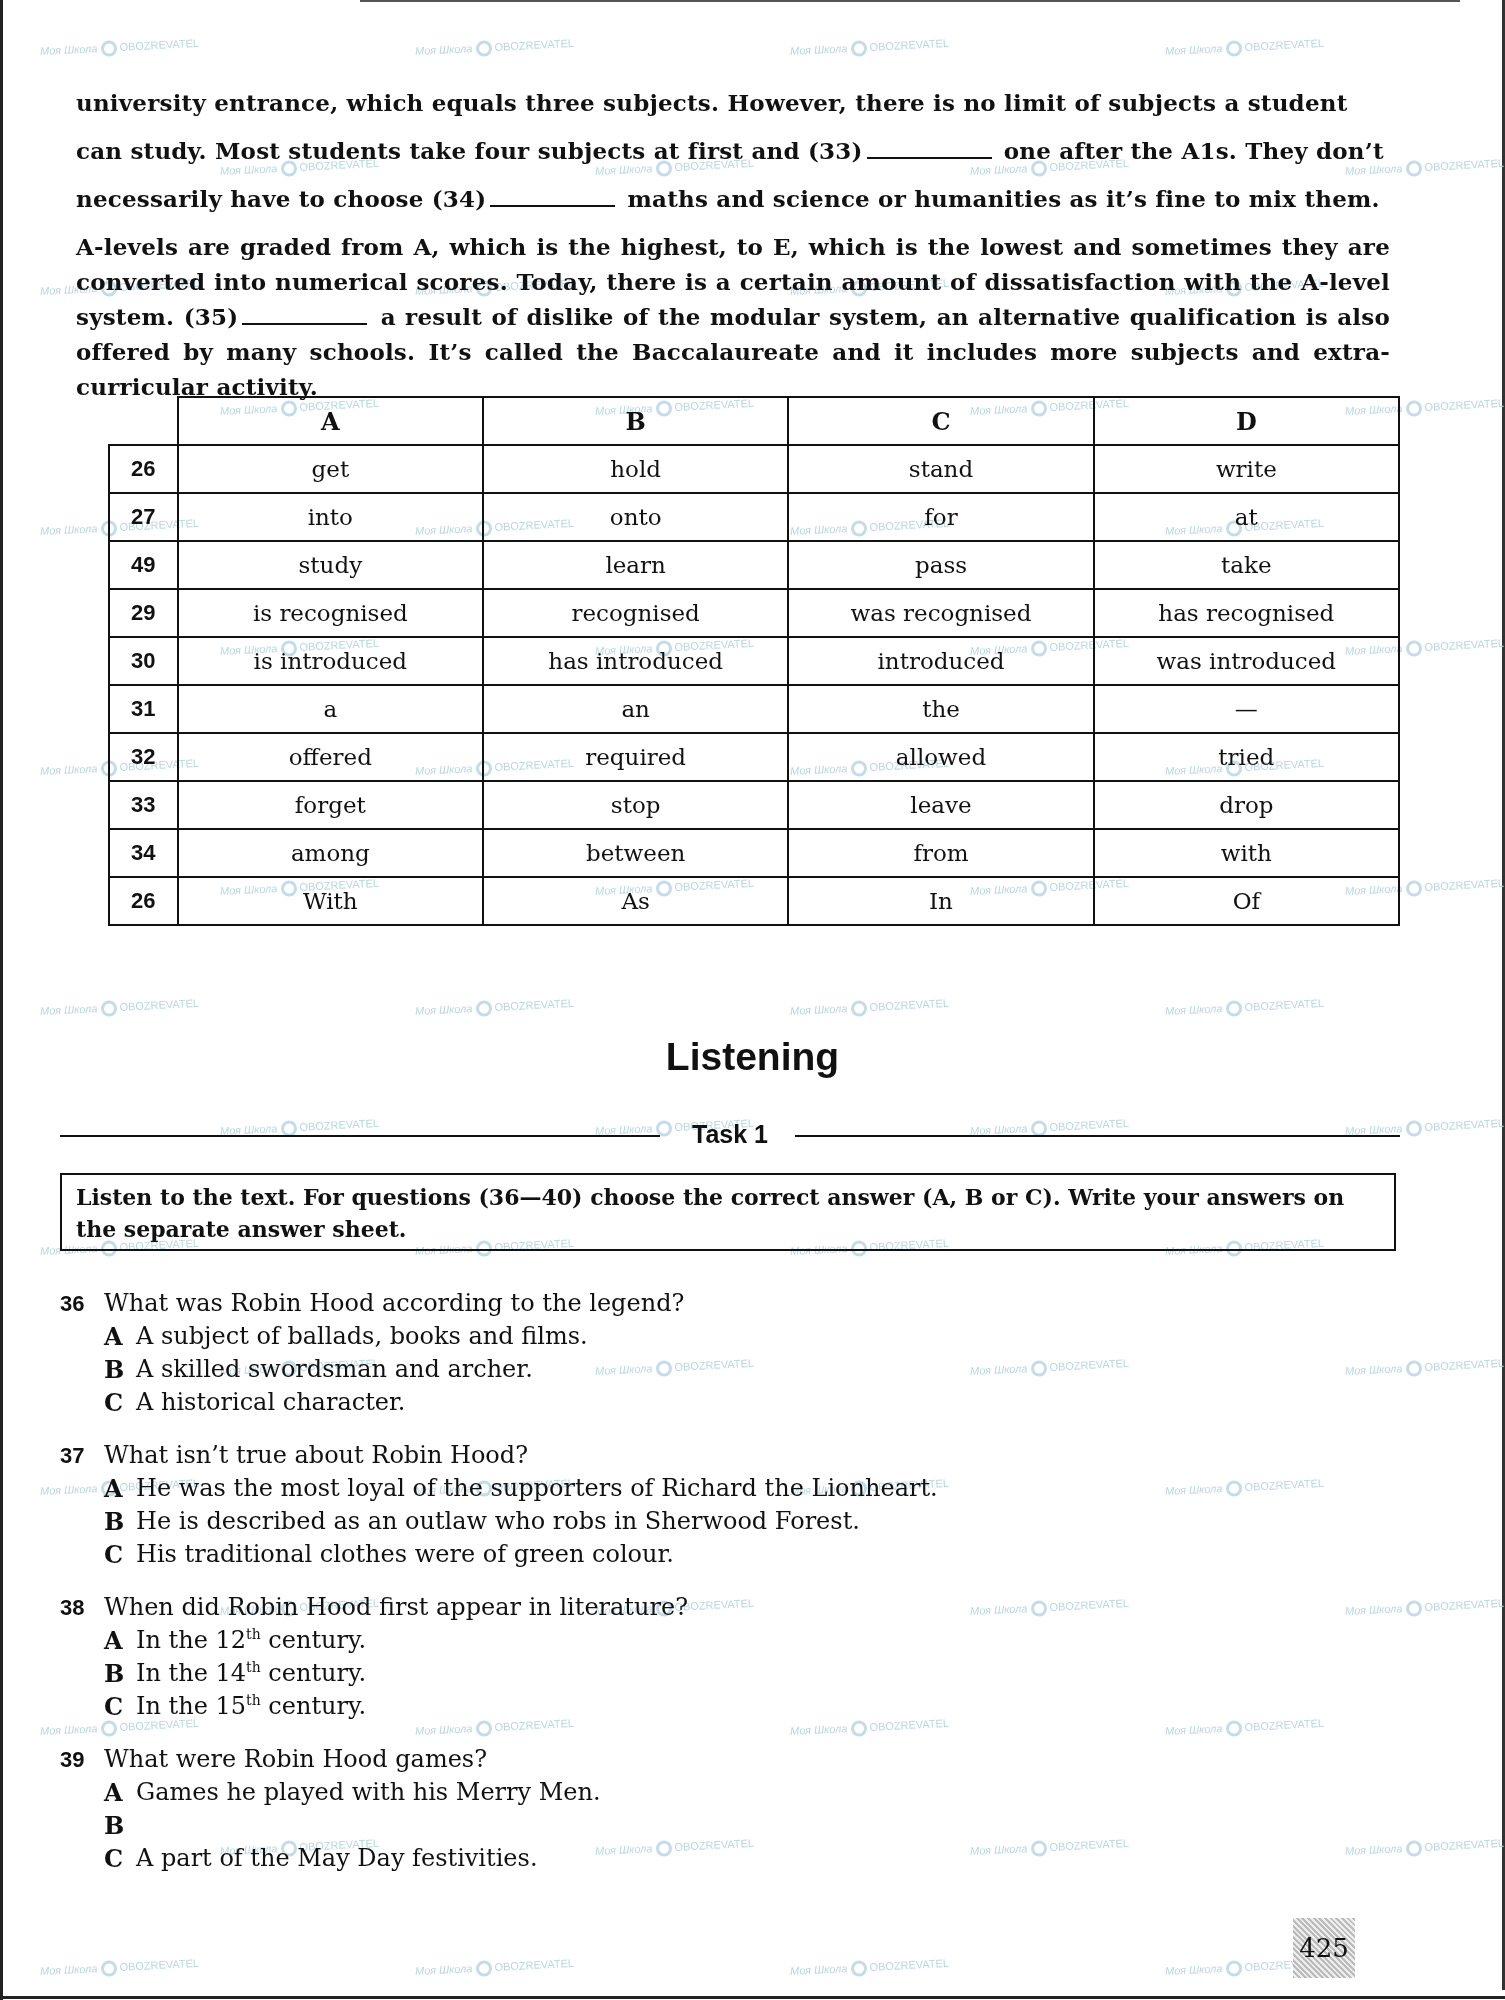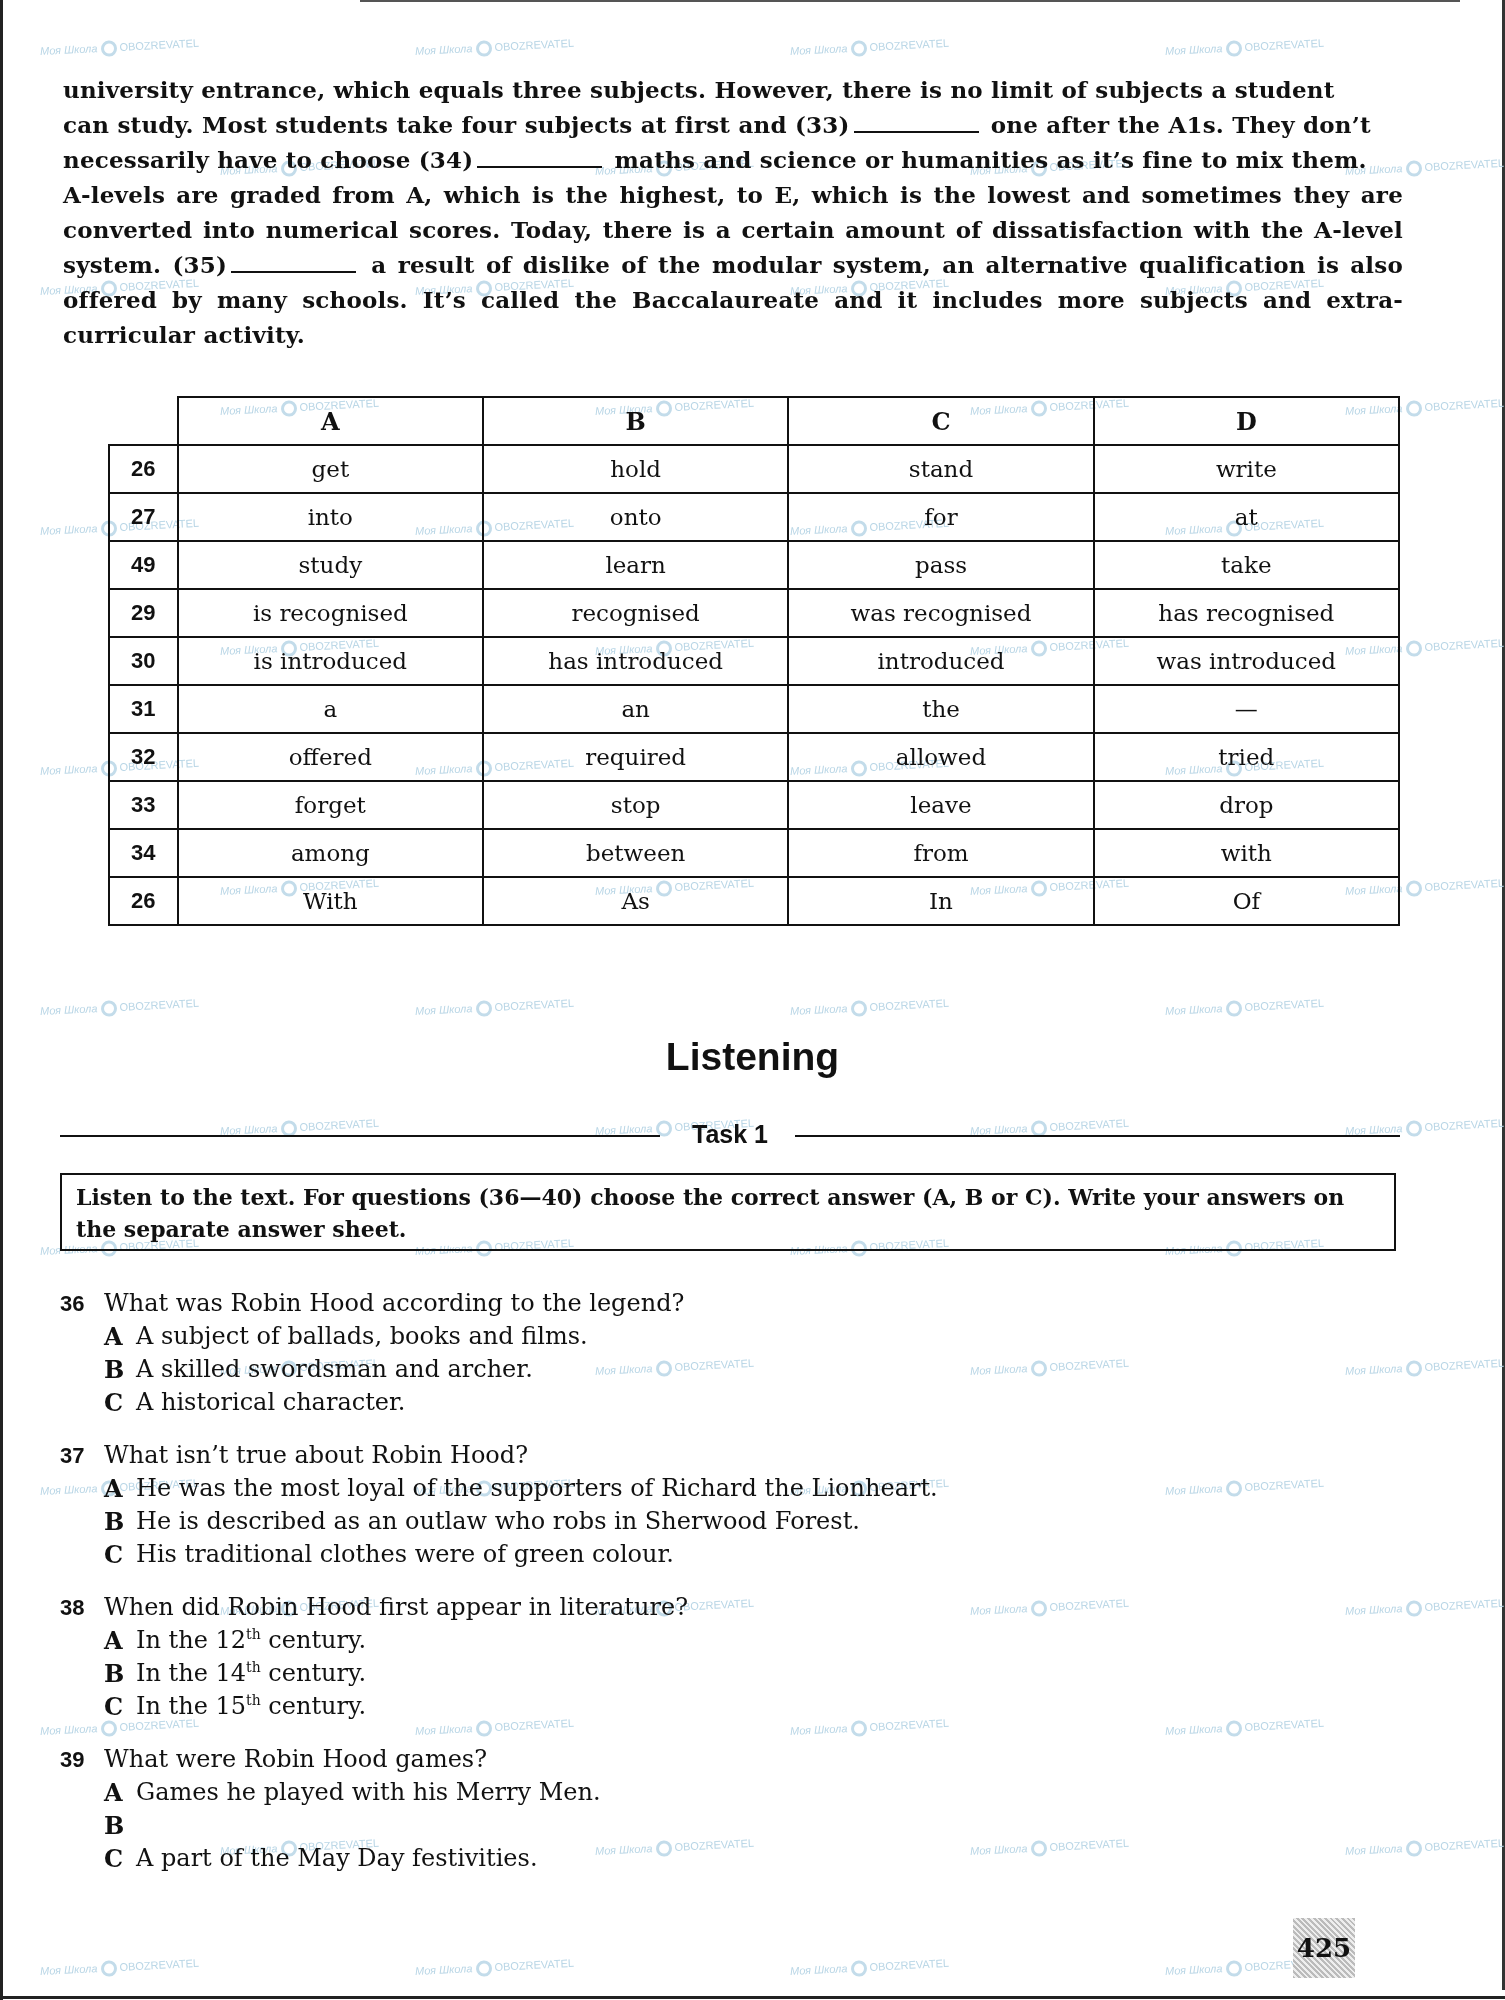--- a/index.html
+++ b/index.html
@@ -14,21 +14,21 @@
   .bottom-edge { position: absolute; left: 0; top: 1996px; width: 1505px; height: 3px; background: #222; }
 
   .watermarks { position: absolute; inset: 0; pointer-events: none; }
   .wm { position: absolute; font-family: "Liberation Sans", sans-serif; font-size: 11px;
         color: #b9d6e6; white-space: nowrap; transform: rotate(-3deg); }
   .wm .circ { display: inline-block; width: 16px; height: 16px; border: 3px solid #c3dcea; border-radius: 50%;
               vertical-align: middle; margin: 0 3px; box-sizing: border-box; }
 
   .passage { position: absolute; left: 63px; top: 72px; width: 1340px;
              font-size: 23px; font-weight: bold; line-height: 35px; letter-spacing: 0.2px; }
-  .passage p { margin: 0; text-align: justify; }
+  .passage p { margin: 13px; text-align: justify; }
   .blank { display: inline-block; width: 125px; border-bottom: 2px solid #111; height: 18px; margin: 0 4px; }
 
   table.options { position: absolute; left: 108px; top: 396px; width: 1292px; border-collapse: collapse; }
   table.options th, table.options td { border: 2px solid #111; height: 46px; text-align: center;
         font-size: 23px; font-weight: normal; padding: 0; }
   table.options th { font-weight: bold; font-size: 24px; }
   table.options th.corner { border: none; border-bottom: 2px solid #111; }
   table.options td.num { width: 76px; font-family: "Liberation Sans", sans-serif; font-weight: bold; font-size: 22px; margin-top: 16px; }
   table.options td.opt { width: 342px; }
 
@@ -44,21 +44,21 @@
   .questions { position: absolute; left: 60px; top: 1287px; width: 1300px; font-size: 24px; line-height: 33px; }
   .q { margin-bottom: 20px; }
   .q-head { display: flex; }
   .q-num { width: 44px; font-family: Liberation Sans, sans-serif; font-weight: bold; font-size: 22px; }
   .ans { display: flex; margin-left: 44px; }
   .ans-letter { width: 32px; font-weight: bold; }
   sup { font-size: 14px; line-height: 0; }
 
   .page-num { position: absolute; left: 1293px; top: 1918px; width: 62px; height: 60px;
               background: repeating-linear-gradient(45deg, #bbb 0 2px, #eee 2px 4px);
-              font-weight: bold; font-size: 26px; text-align: center; line-height: 60px; }
+              font-weight: normal; font-size: 26px; text-align: center; line-height: 60px; }
 </style>
 </head>
 <body>
 
 <div class="left-edge"></div>
 <div class="right-edge"></div>
 <div class="top-edge"></div>
 <div class="bottom-edge"></div>
 
 <div class="watermarks" id="watermarks">

